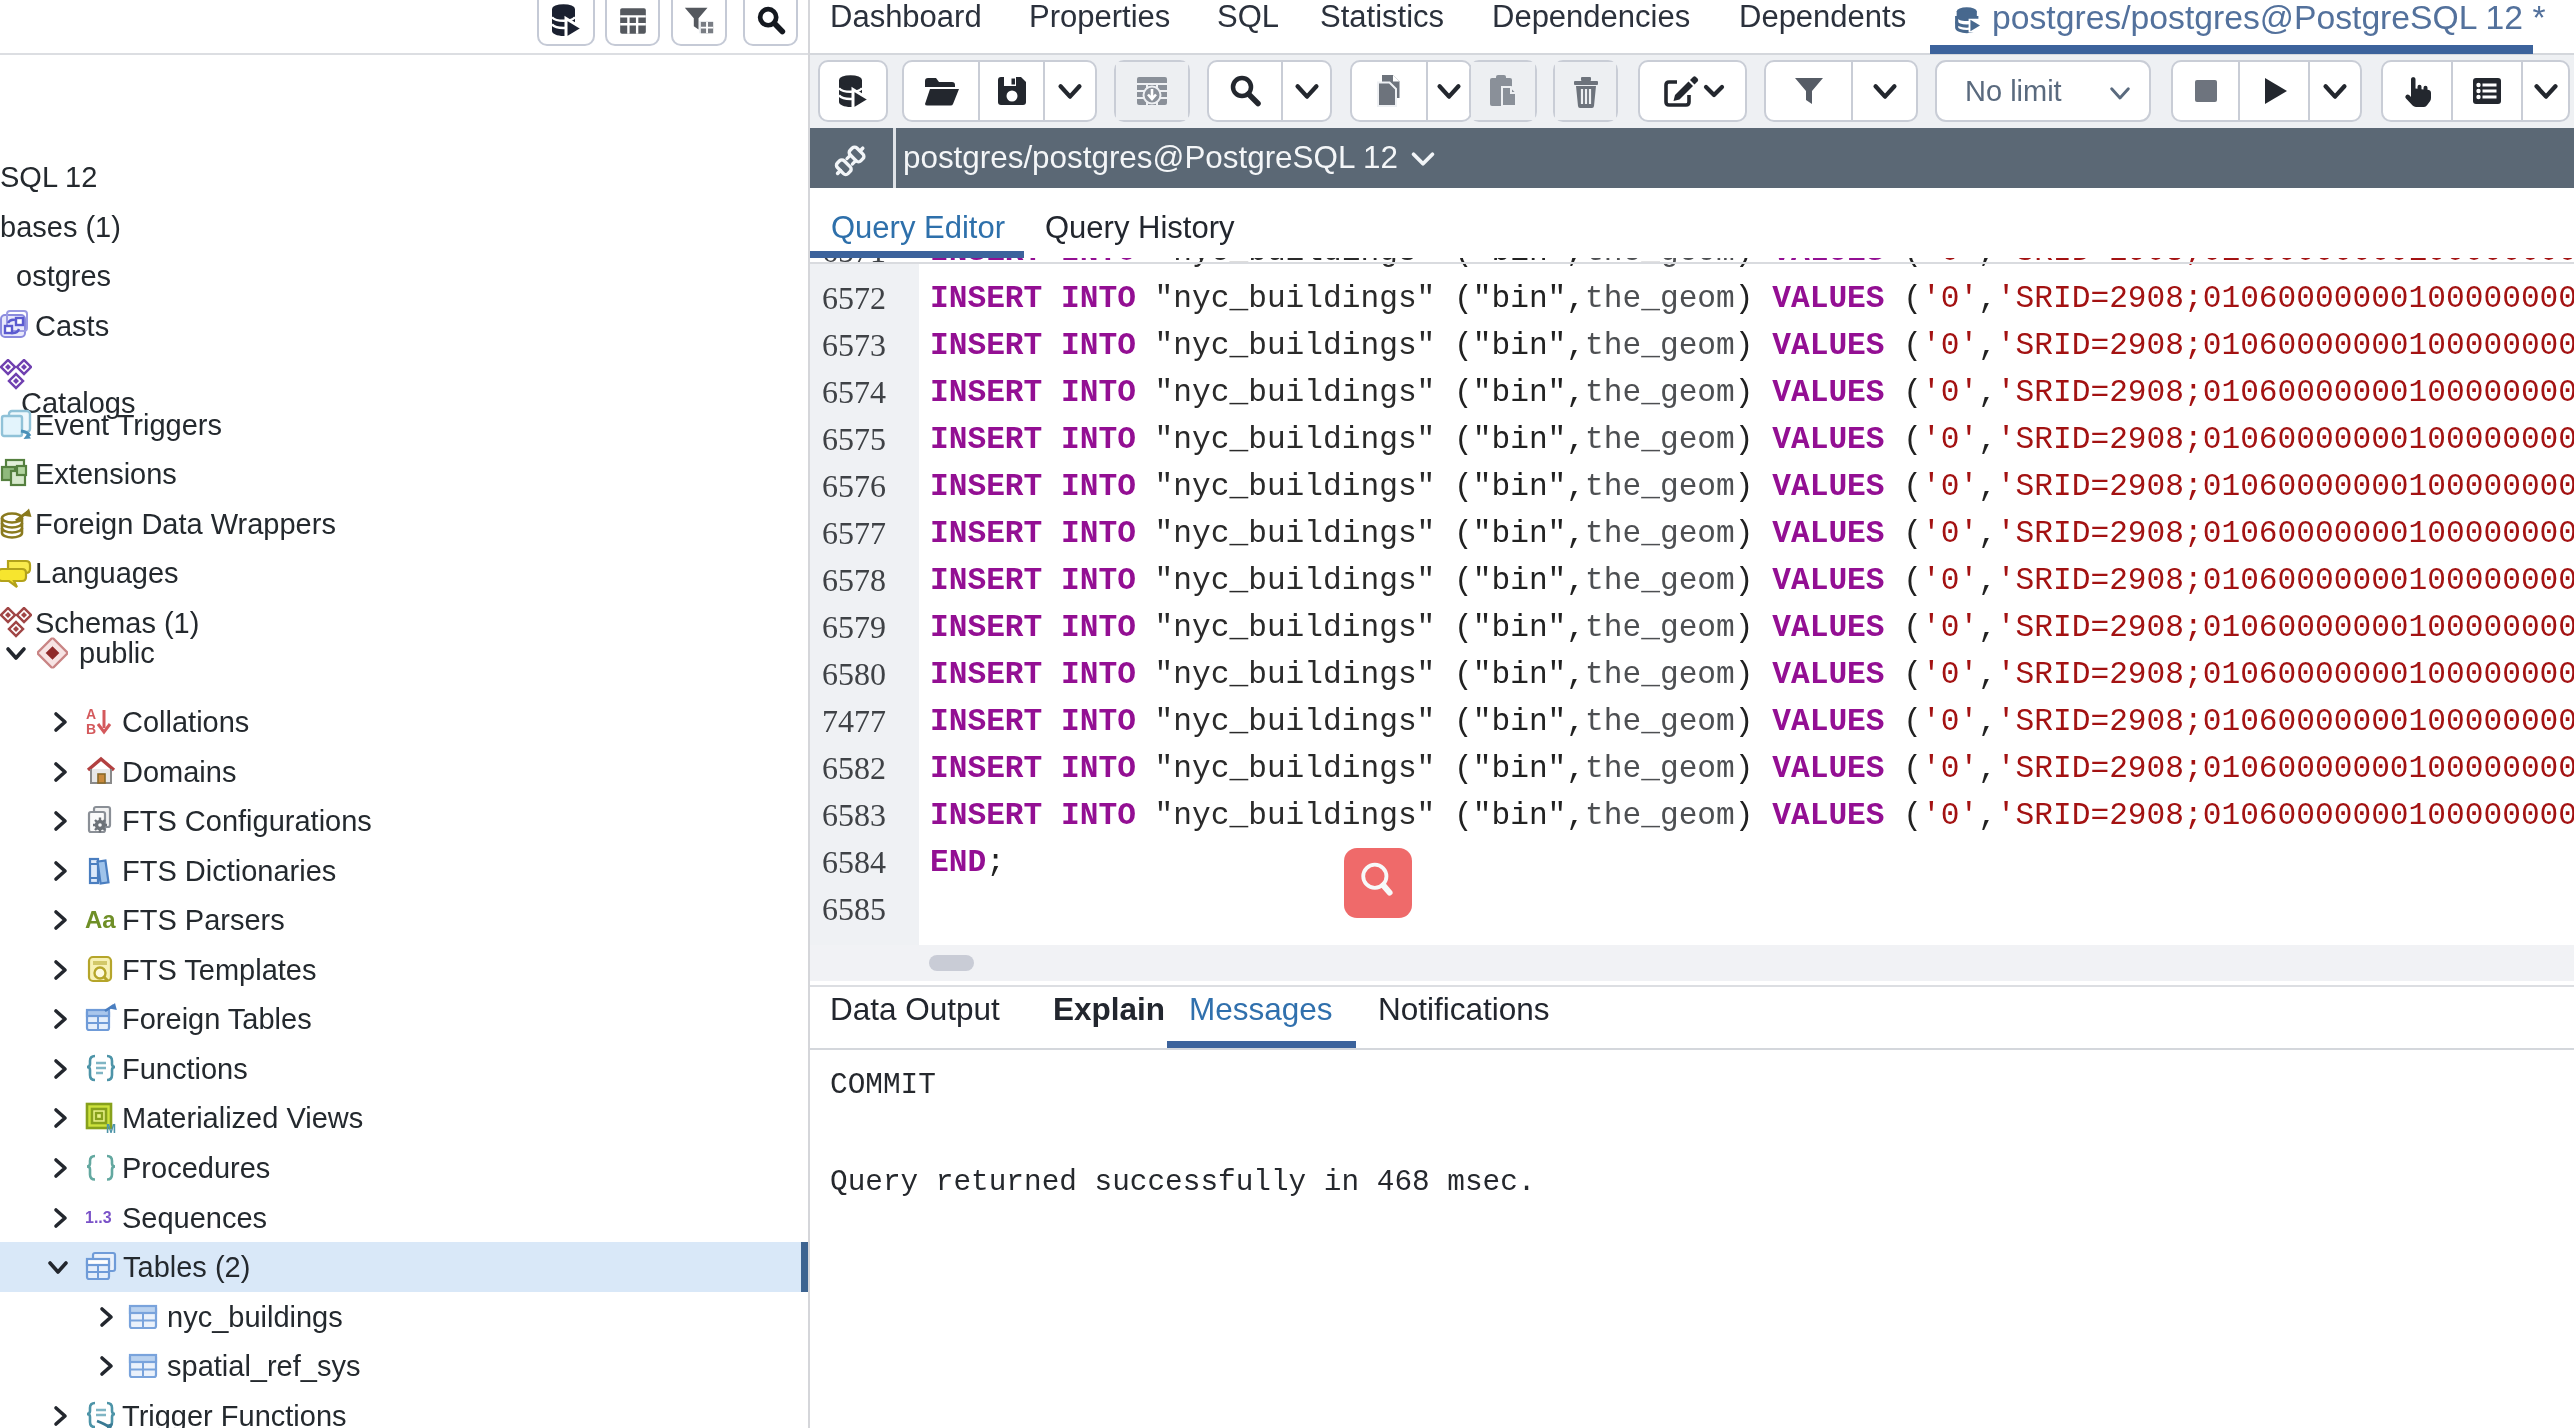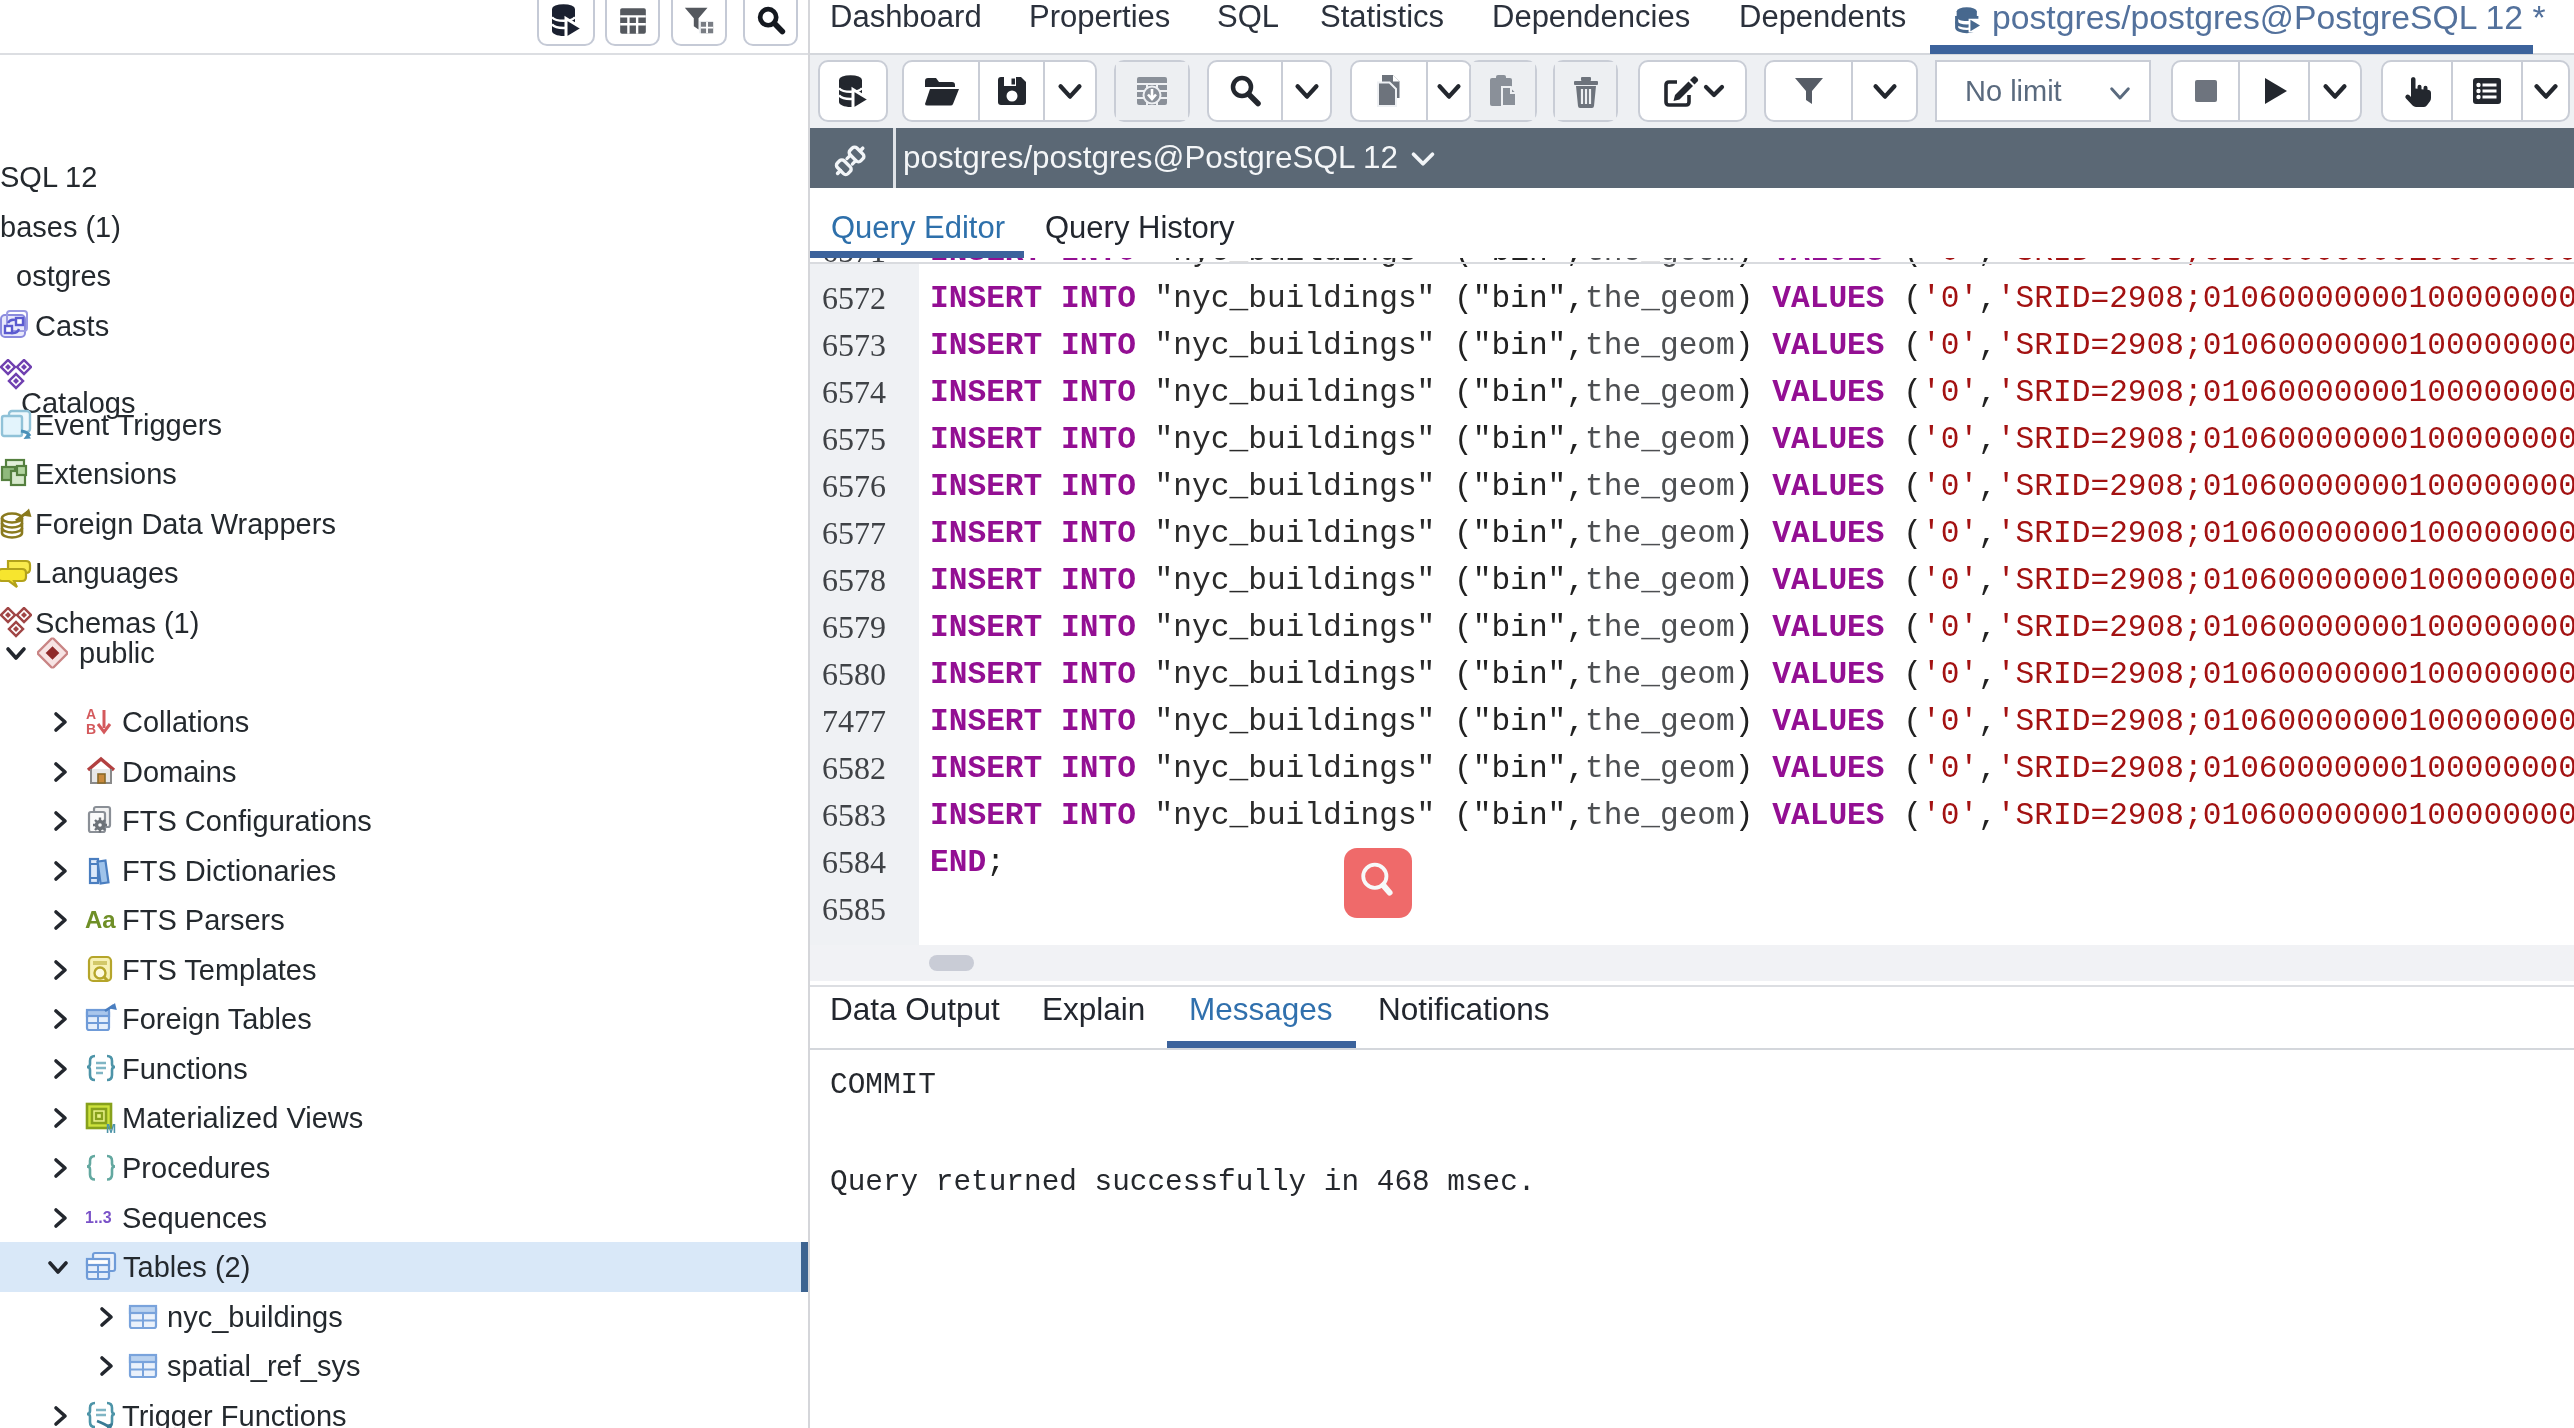--- a/index.html
+++ b/index.html
@@ -502,21 +502,21 @@
           <svg width="36" height="36" viewBox="0 0 36 36">
             <path d="M4 5 h28 l-11 13 v13 l-6 -4 v-9 z" fill="#565c66"></path>
           </svg>
         </div>
         <div class="tbcell" style="width:65px;">
           <svg width="34" height="34" viewBox="0 0 36 36">
             <polyline points="8,13 18,24 28,13" fill="none" stroke="#23272e" stroke-width="4.5" stroke-linecap="round" stroke-linejoin="round"></polyline>
           </svg>
         </div>
       </div>
-      <div class="abs" style="left:1125px; top:5px; width:216px; height:62px; background:#fff; border:2px solid #c9cdd6; border-radius:0;">
+      <div class="abs" style="left:1125px; top:5px; width:216px; height:62px; background:#fff; border:2px solid #c9cdd6; border-radius:11px;">
         <span style="position:absolute; left:28px; top:0; line-height:58px; font-size:29px; color:#5a6a7e;">No limit</span>
         <svg width="30" height="30" viewBox="0 0 36 36" style="position:absolute; right:14px; top:16px;">
           <polyline points="8,13 18,24 28,13" fill="none" stroke="#5a6a7e" stroke-width="3.5" stroke-linecap="round" stroke-linejoin="round"></polyline>
         </svg>
       </div>
       <div class="abs tbgroup" style="left:1361px; width:191px;">
         <div class="tbcell" style="width:65px;">
           <svg width="36" height="36" viewBox="0 0 36 36">
             <rect x="7" y="7" width="22" height="22" rx="2" fill="#6e747e"></rect>
           </svg>
@@ -650,21 +650,21 @@
             <path d="M23 22 l6 7" stroke="#f7f9f9" stroke-width="5.6" stroke-linecap="round"></path>
           </svg></div>
       </div>
   </div>
   <div id="hband" class="abs">
       <div id="hthumb"></div>
     </div>
   <div class="abs" style="left:0; top:985px; width:1764px; height:2px; background:#dcdee2;"></div>
 
   <span class="btab abs" style="left:20px;">Data Output</span>
-  <span class="btab abs" style="left:232px;">Explain</span>
+  <span class="btab abs" style="left:243px;font-weight:bold;">Explain</span>
   <span class="btab abs" style="left:379px; color:#3070ad;">Messages</span>
   <span class="btab abs" style="left:568px;">Notifications</span>
   <div id="btabline" class="abs"></div>
   <div id="msgul" class="abs"></div>
   <div id="msgbox" class="abs">
     <div class="msgline">COMMIT</div>
     <div class="msgline">&nbsp;</div>
     <div class="msgline">Query returned successfully in 468 msec.</div>
   </div>
 </div>

